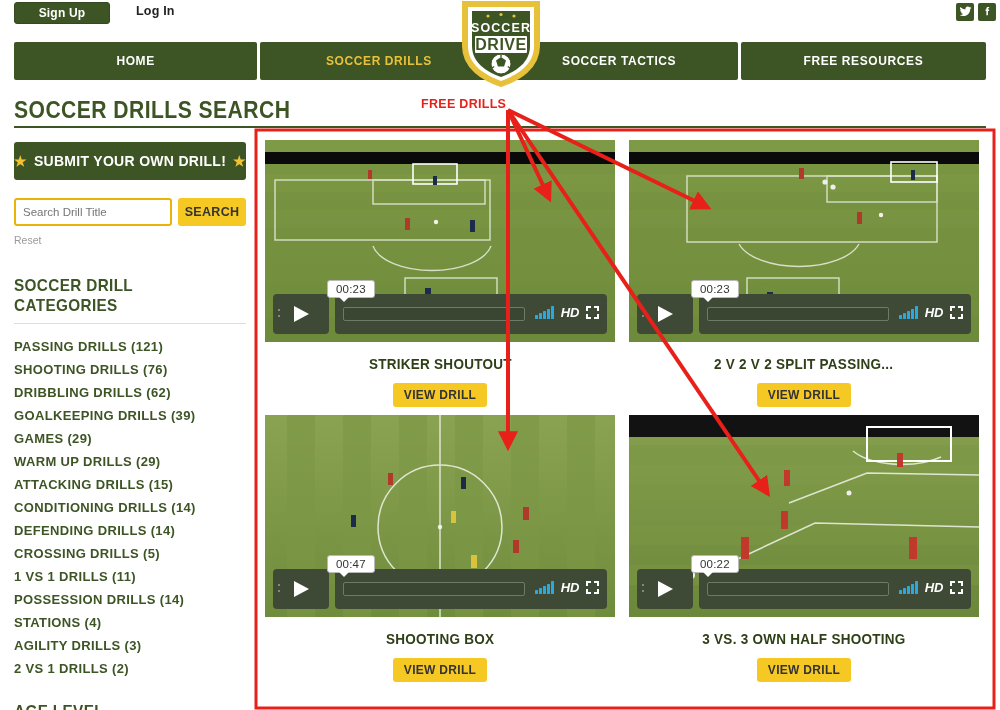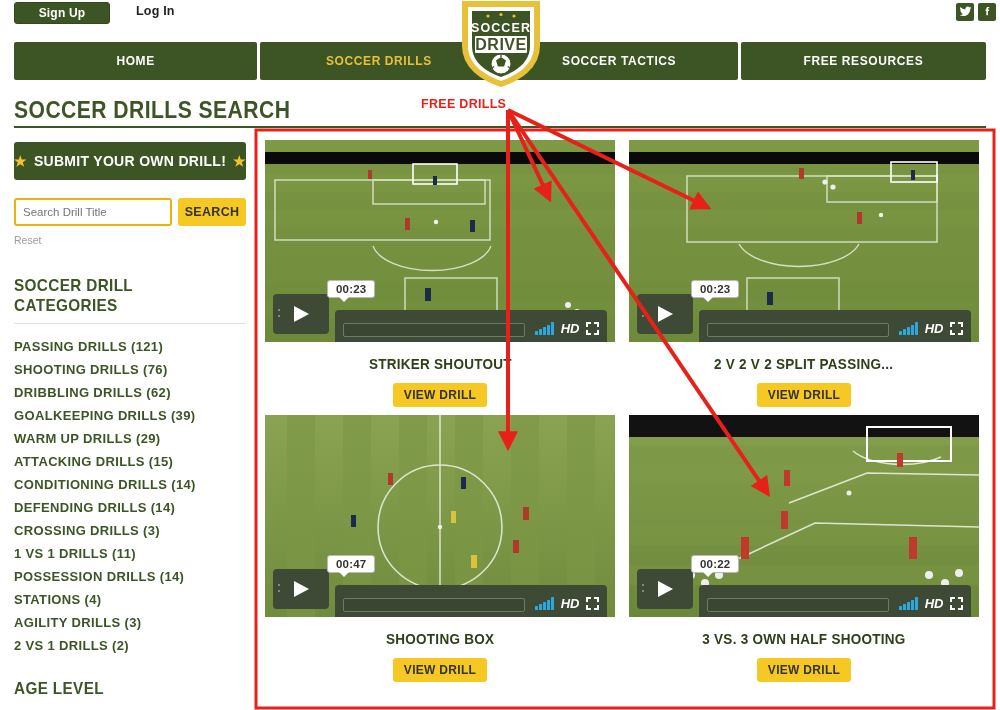--- a/index.html
+++ b/index.html
@@ -122,21 +122,21 @@
   }
   .play-tri {
     position: absolute; left: 21px; top: 12px; width: 0; height: 0;
     border-left: 15px solid #fff; border-top: 8px solid transparent;
     border-bottom: 8px solid transparent;
   }
   .play-dots { position: absolute; left: 5px; top: 15px; }
   .play-dots i { display: block; width: 2px; height: 2px; background: #97a08d;
     border-radius: 50%; margin-bottom: 4px; }
   .bar-bg {
-    position: absolute; left: 62px; top: 16px; width: 272px; height: 40px;
+    position: absolute; left: 62px; top: 0; width: 272px; height: 40px;
     background: #3e4a35; border-radius: 4px; cursor: pointer;
   }
   .scrub {
     position: absolute; left: 8px; top: 13px; width: 182px; height: 14px;
     border: 1px solid #6f7a66; border-radius: 2px; background: #3a4532;
   }
   .hd-wrap { position: absolute; right: 8px; top: 11px; display: flex;
     align-items: center; gap: 7px; }
   .sig { display: flex; align-items: flex-end; gap: 1.5px; height: 13px; }
   .sig i { width: 2.5px; background: #2aa8e0; border-radius: .5px; }
@@ -147,21 +147,21 @@
     letter-spacing: -.3px; }
   .fs { position: relative; width: 13px; height: 13px; }
   .fs span { position: absolute; width: 5px; height: 5px; border: 2px solid #fff; }
   .fs span:nth-child(1){ left:0; top:0; border-right:0; border-bottom:0; }
   .fs span:nth-child(2){ right:0; top:0; border-left:0; border-bottom:0; }
   .fs span:nth-child(3){ left:0; bottom:0; border-right:0; border-top:0; }
   .fs span:nth-child(4){ right:0; bottom:0; border-left:0; border-top:0; }
   .tip {
     position: absolute; left: 54px; top: -14px; background: #fff;
     border: 1px solid #b9b9b9; border-radius: 3px; padding: 2px 8px;
-    font-size: 11.5px; color: #333; font-weight: bold; letter-spacing: .2px; text-align: right;
+    font-size: 11.5px; color: #333; font-weight: normal; letter-spacing: .2px; text-align: right;
   }
   .tip::after { content: ""; position: absolute; left: 11px; bottom: -5px;
     width: 0; height: 0; border-left: 5px solid transparent;
     border-right: 5px solid transparent; border-top: 5px solid #fff; }
 
   
   .anno { position: absolute; inset: 0; pointer-events: none; z-index: 60; }
   .anno-label {
     position: absolute; left: 421px; top: 97px; color: #e8201a;
     font-size: 12.5px; font-weight: bold; letter-spacing: .3px; z-index: 61;
@@ -228,25 +228,26 @@
     </div>
     <div class="reset-link">Reset</div>
 
     <div class="sb-heading">SOCCER DRILL CATEGORIES</div>
     <div class="sb-rule"></div>
     <div class="cat-list">
       <div class="cat-item">PASSING DRILLS (121)</div>
       <div class="cat-item">SHOOTING DRILLS (76)</div>
       <div class="cat-item">DRIBBLING DRILLS (62)</div>
       <div class="cat-item">GOALKEEPING DRILLS (39)</div>
+      <div class="cat-item">GAMES (29)</div>
       <div class="cat-item">WARM UP DRILLS (29)</div>
       <div class="cat-item">ATTACKING DRILLS (15)</div>
       <div class="cat-item">CONDITIONING DRILLS (14)</div>
       <div class="cat-item">DEFENDING DRILLS (14)</div>
-      <div class="cat-item">CROSSING DRILLS (3)</div>
+      <div class="cat-item">CROSSING DRILLS (5)</div>
       <div class="cat-item">1 VS 1 DRILLS (11)</div>
       <div class="cat-item">POSSESSION DRILLS (14)</div>
       <div class="cat-item">STATIONS (4)</div>
       <div class="cat-item">AGILITY DRILLS (3)</div>
       <div class="cat-item">2 VS 1 DRILLS (2)</div>
     </div>
     <div class="sb-heading age-heading">AGE LEVEL</div>
 
   </div>
 

